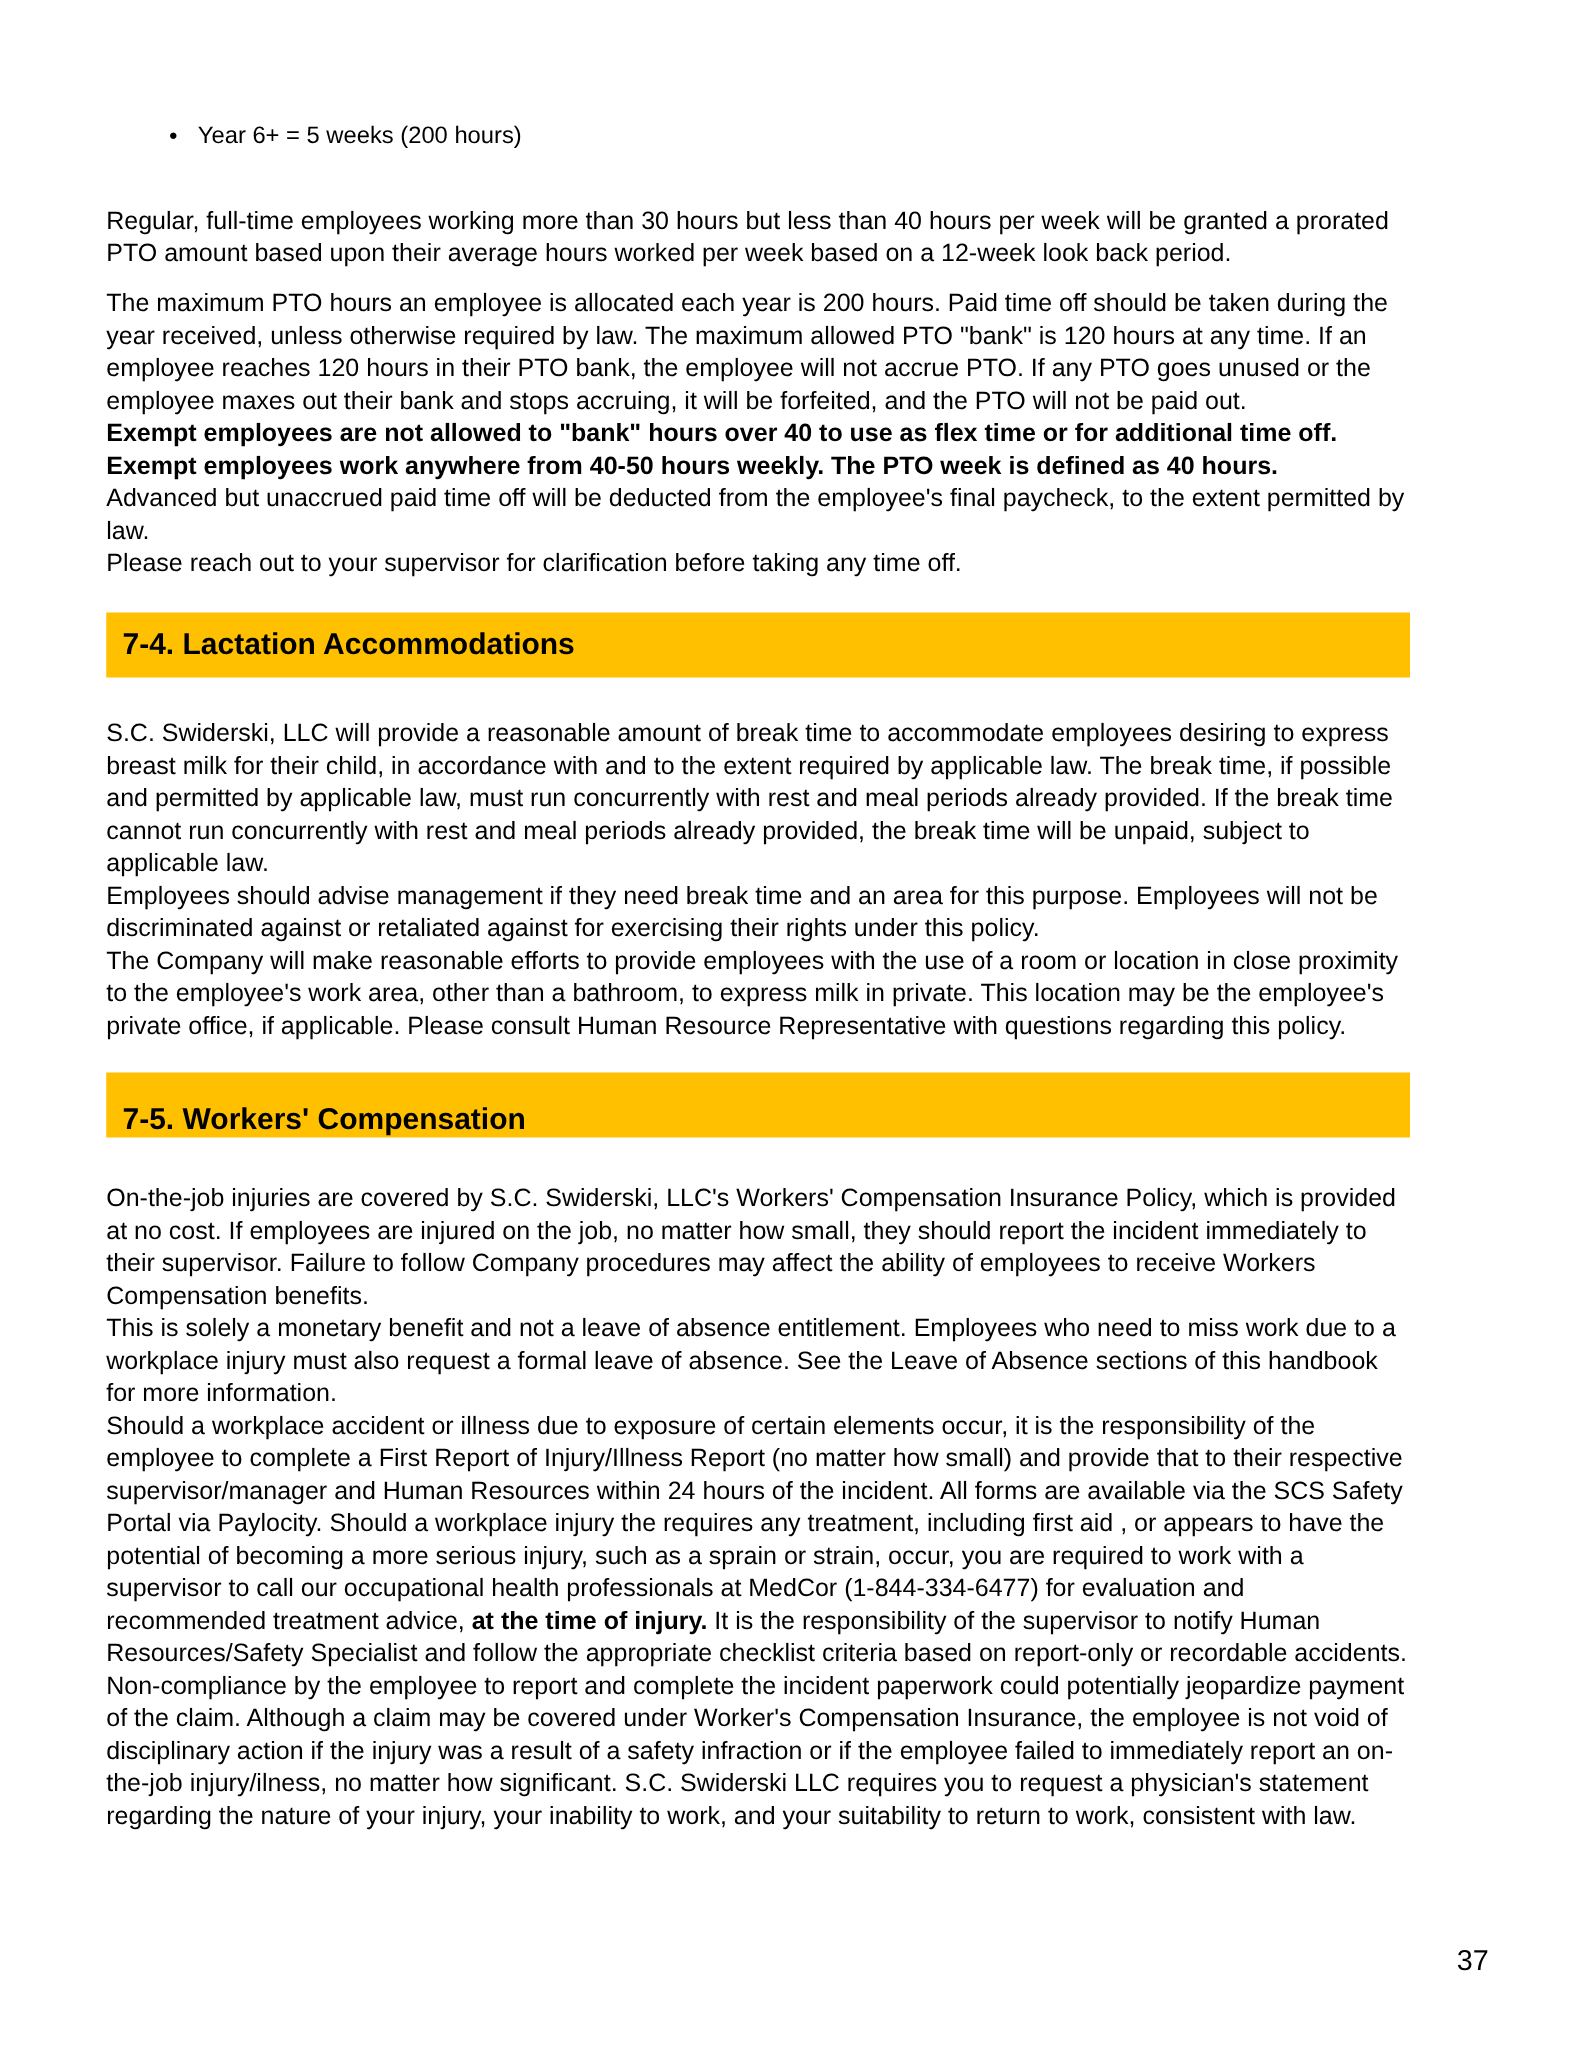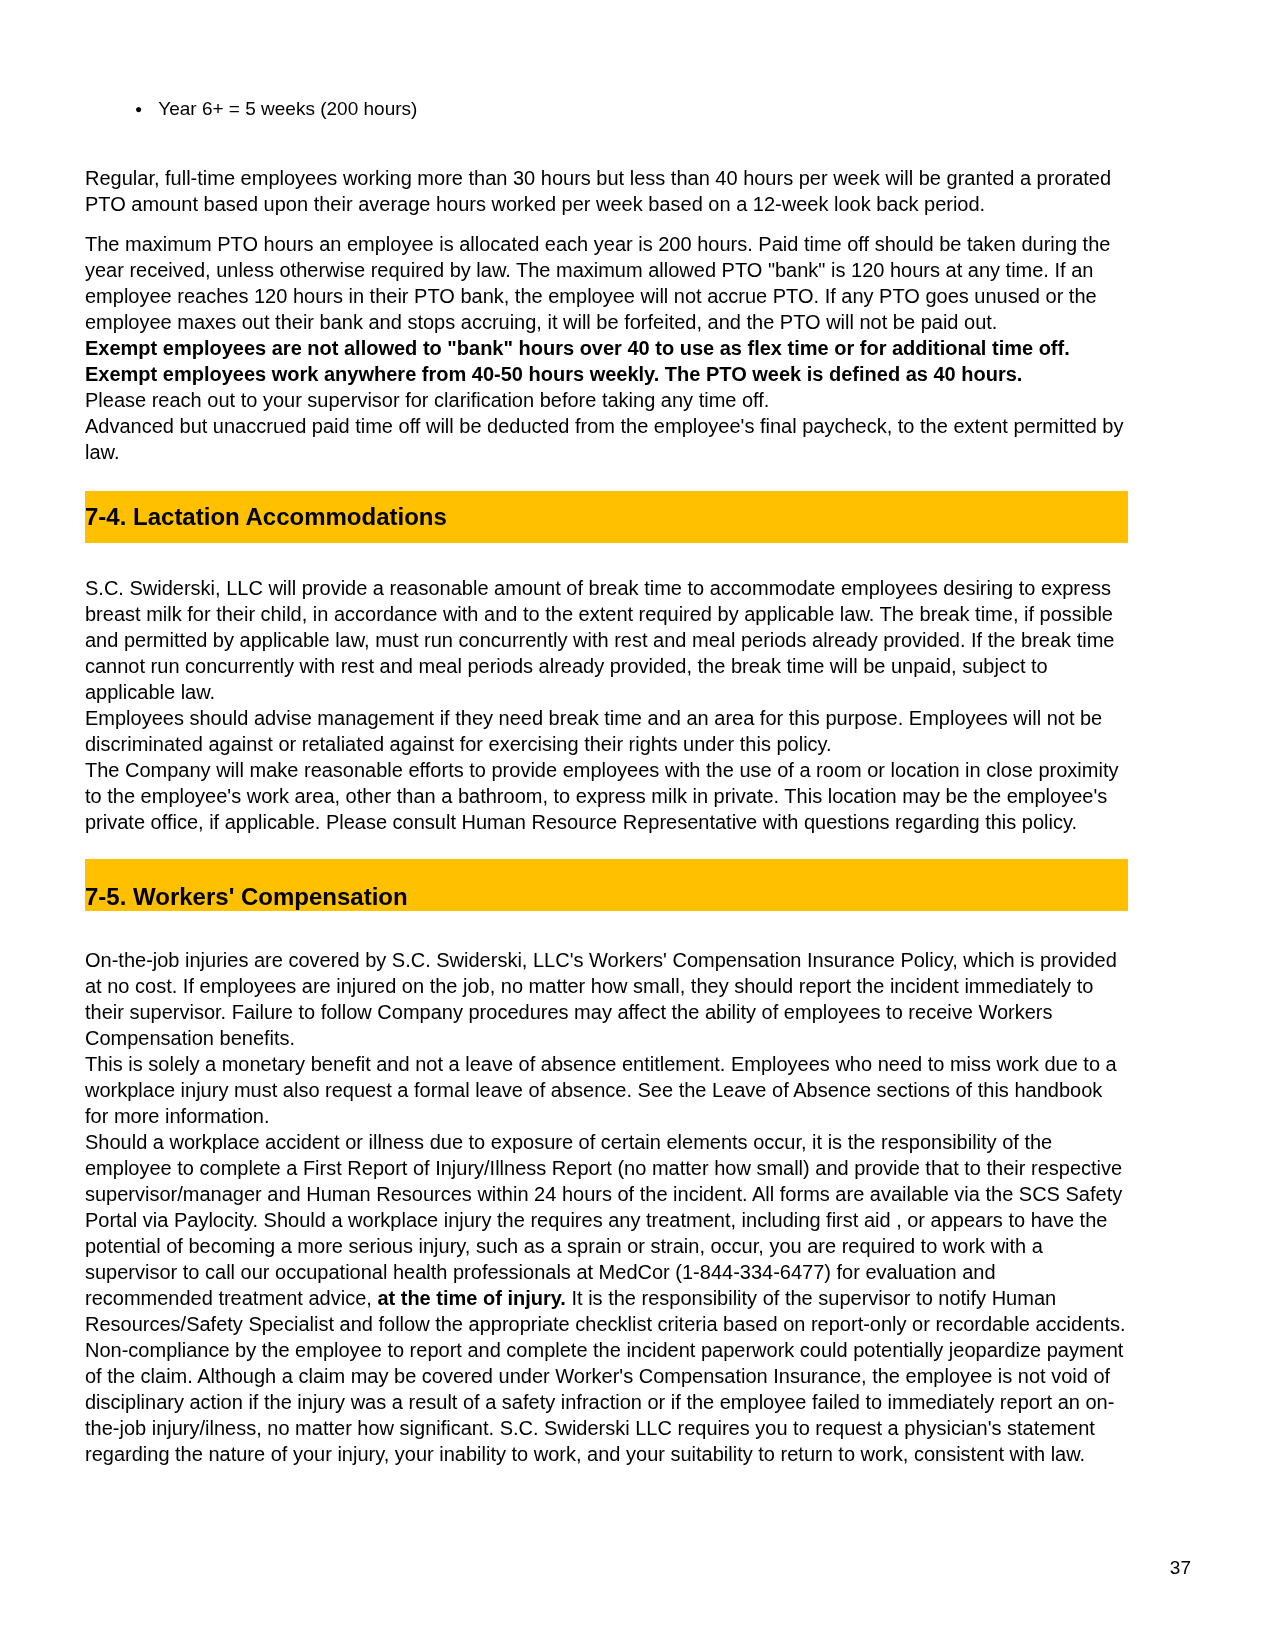--- a/index.html
+++ b/index.html
@@ -38,58 +38,59 @@
     font-size: 12px;
     margin-right: 16px;
     position: relative;
     top: -2px;
   }
   .section-bar {
     background: #FFC000;
     height: 52px;
     display: flex;
     align-items: center;
+    padding-left: 13px;
     box-sizing: border-box;
   }
   .bar-1 { margin-top: 26px; }
   .bar-2 { margin-top: 24px; align-items: flex-end; }
   .section-heading {
     font-size: 24px;
     font-weight: bold;
     color: #000000;
   }
   .after-bar { margin-top: 32px; }
   .after-bar-2 { margin-top: 36px; }
   .page-number {
     position: absolute;
     top: 1556px;
     right: 84px;
-    font-size: 19px;
+    font-size: 23px;
     line-height: 24px;
   }
 </style>
 </head>
 <body>
 
 <div class="page">
 
   <div class="bullet-row">
     <span class="bullet-dot">●</span>
     <span>Year 6+ = 5 weeks (200 hours)</span>
   </div>
 
   <p class="body-text para-first">Regular, full-time employees working more than 30 hours but less than 40 hours per week will be granted a prorated PTO amount based upon their average hours worked per week based on a 12-week look back period.</p>
 
   <p class="body-text para-second">The maximum PTO hours an employee is allocated each year is 200 hours. Paid time off should be taken during the year received, unless otherwise required by law. The maximum allowed PTO "bank" is 120 hours at any time. If an employee reaches 120 hours in their PTO bank, the employee will not accrue PTO. If any PTO goes unused or the employee maxes out their bank and stops accruing, it will be forfeited, and the PTO will not be paid out.</p>
 
   <p class="body-text para bold">Exempt employees are not allowed to "bank" hours over 40 to use as flex time or for additional time off. Exempt employees work anywhere from 40-50 hours weekly. The PTO week is defined as 40 hours.</p>
 
+  <p class="body-text para">Advanced but unaccrued paid time off will be deducted from the employee's final paycheck, to the extent permitted by law.</p>
+
   <p class="body-text para">Please reach out to your supervisor for clarification before taking any time off.</p>
-
-  <p class="body-text para">Advanced but unaccrued paid time off will be deducted from the employee's final paycheck, to the extent permitted by law.</p>
 
   <div class="section-bar bar-1">
     <span class="section-heading">7-4. Lactation Accommodations</span>
   </div>
 
   <p class="body-text after-bar">S.C. Swiderski, LLC will provide a reasonable amount of break time to accommodate employees desiring to express breast milk for their child, in accordance with and to the extent required by applicable law. The break time, if possible and permitted by applicable law, must run concurrently with rest and meal periods already provided. If the break time cannot run concurrently with rest and meal periods already provided, the break time will be unpaid, subject to applicable law.</p>
 
   <p class="body-text para">Employees should advise management if they need break time and an area for this purpose. Employees will not be discriminated against or retaliated against for exercising their rights under this policy.</p>
 
   <p class="body-text para">The Company will make reasonable efforts to provide employees with the use of a room or location in close proximity to the employee's work area, other than a bathroom, to express milk in private. This location may be the employee's private office, if applicable. Please consult Human Resource Representative with questions regarding this policy.</p>

